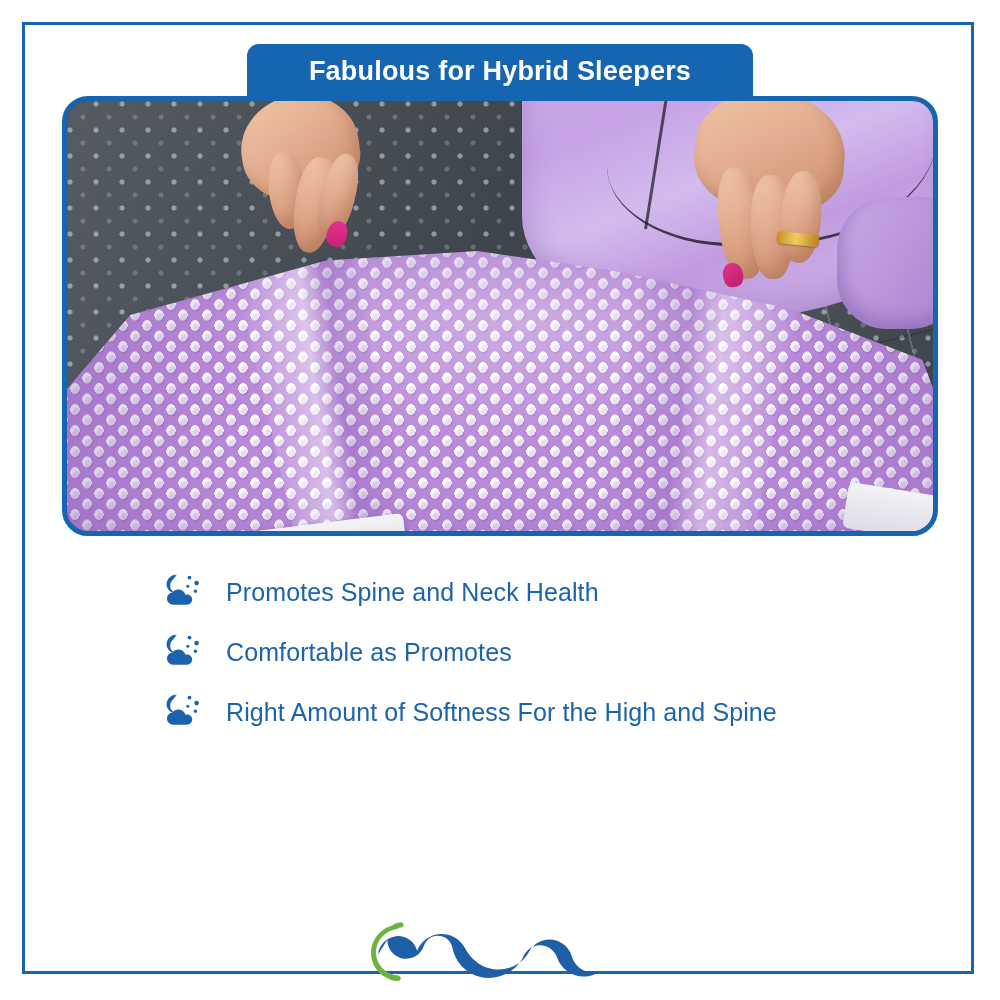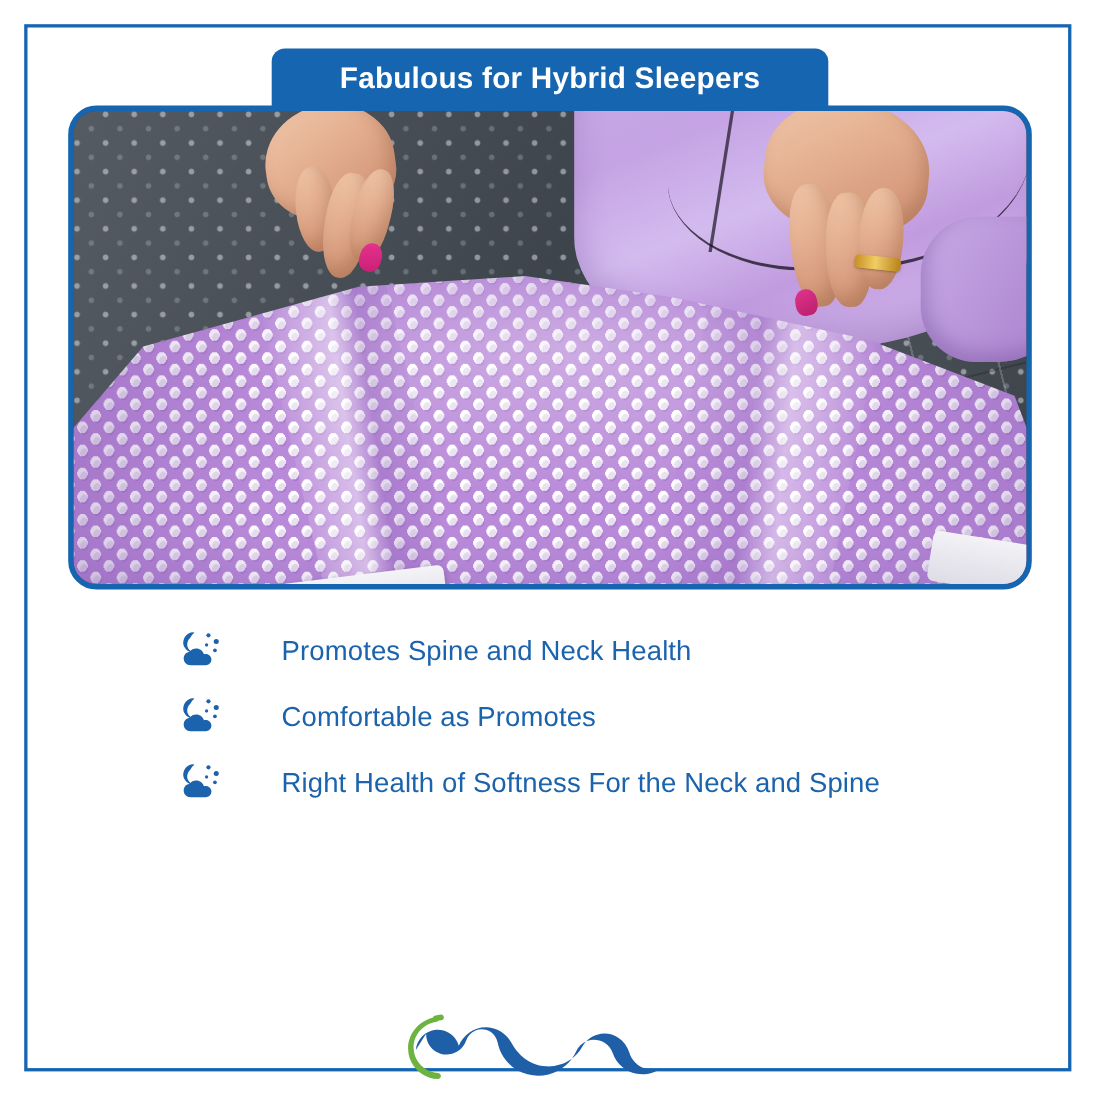--- a/index.html
+++ b/index.html
@@ -225,21 +225,20 @@
   
   .bullets{
     position:absolute;left:165px;top:562px;
     width:760px;
     z-index:5;
   }
   .bullet-row{
     display:flex;align-items:center;
     height:60px;
     margin-bottom:0px;
-    gap:30px;
   }
   .bullet-icon{
     flex:0 0 44px;width:44px;height:40px;
     display:flex;align-items:center;justify-content:flex-start;
   }
   .bullet-icon svg{display:block;}
   .bullet-text{
     color:#1b63ac;
     font-size:25px;
     font-weight:400;
@@ -355,21 +354,21 @@
         <svg width="40" height="36" viewBox="0 0 40 36" aria-hidden="true">
           <path d="M8.2 5.5c-3.1 2.6-3.9 7.1-1.8 10.6 .7 1.2 1.8 2.2 3 2.8 -2.6-.4-5-2-6.3-4.5C1 10.4 2.4 5 6.7 2.6c1.5-.9 3.2-1.2 4.8-1.1 -1.2.9-2.3 2.3-3.3 4z" fill="#1b63ac"></path>
           <path d="M7.6 3.2c-3.6 3-4.4 8.3-1.8 12.2 1.3 2 3.4 3.3 5.6 3.7 -3.4.3-6.8-1.4-8.6-4.6C.3 10.6 1.8 4.6 6.4 1.9c1.7-1 3.6-1.3 5.4-1 -1.5 .6-3 1.3-4.2 2.3z" fill="#1b63ac"></path>
           <circle cx="24.5" cy="3.6" r="1.9" fill="#1b63ac"></circle>
           <circle cx="31.6" cy="9.1" r="2.3" fill="#1b63ac"></circle>
           <circle cx="22.8" cy="12.3" r="1.5" fill="#1b63ac"></circle>
           <circle cx="30.4" cy="17.2" r="1.7" fill="#1b63ac"></circle>
           <path d="M13.4 15.6c3.3 0 6.1 2.2 7 5.2 .5-.2 1.1-.3 1.7-.3 2.8 0 5.1 2.3 5.1 5.1 0 2.8-2.3 5.1-5.1 5.1H8.1C4.7 30.7 2 28 2 24.6c0-3.2 2.5-5.9 5.7-6.1 1.1-1.8 3.2-2.9 5.7-2.9z" fill="#1b63ac"></path>
         </svg>
       </span>
-      <span class="bullet-text">Right Health of Softness For the Neck and Spine</span>
+      <span class="bullet-text">Right Amount of Softness For the High and Spine</span>
     </div>
 
   </div>
 
   <div class="logo-mask"></div>
 
   <div class="footer-logo">
     <svg width="290" height="72" viewBox="0 0 290 72" aria-hidden="true">
 
       <path d="M44 6.5c-14.5 2.6-25 14.5-25 28.6 0 12.2 8 22.7 19.6 26.6 2.3 .8 4.8 1.2 7.3 1.3 1.6 .05 2.9-1.2 2.9-2.8 0-1.5-1.2-2.7-2.7-2.8 -2.2-.1-4.3-.5-6.3-1.2 -9.4-3.3-15.8-11.9-15.8-21.9 0-11.7 8.8-21.5 20.8-23.4 1.4-.2 2.5-1.5 2.3-2.9 -.2-1.4-1.4-2.5-2.8-2.3 -.1 0-.2 0-.3 .1z" fill="#6cb33f" transform="translate(0,0)"></path>

